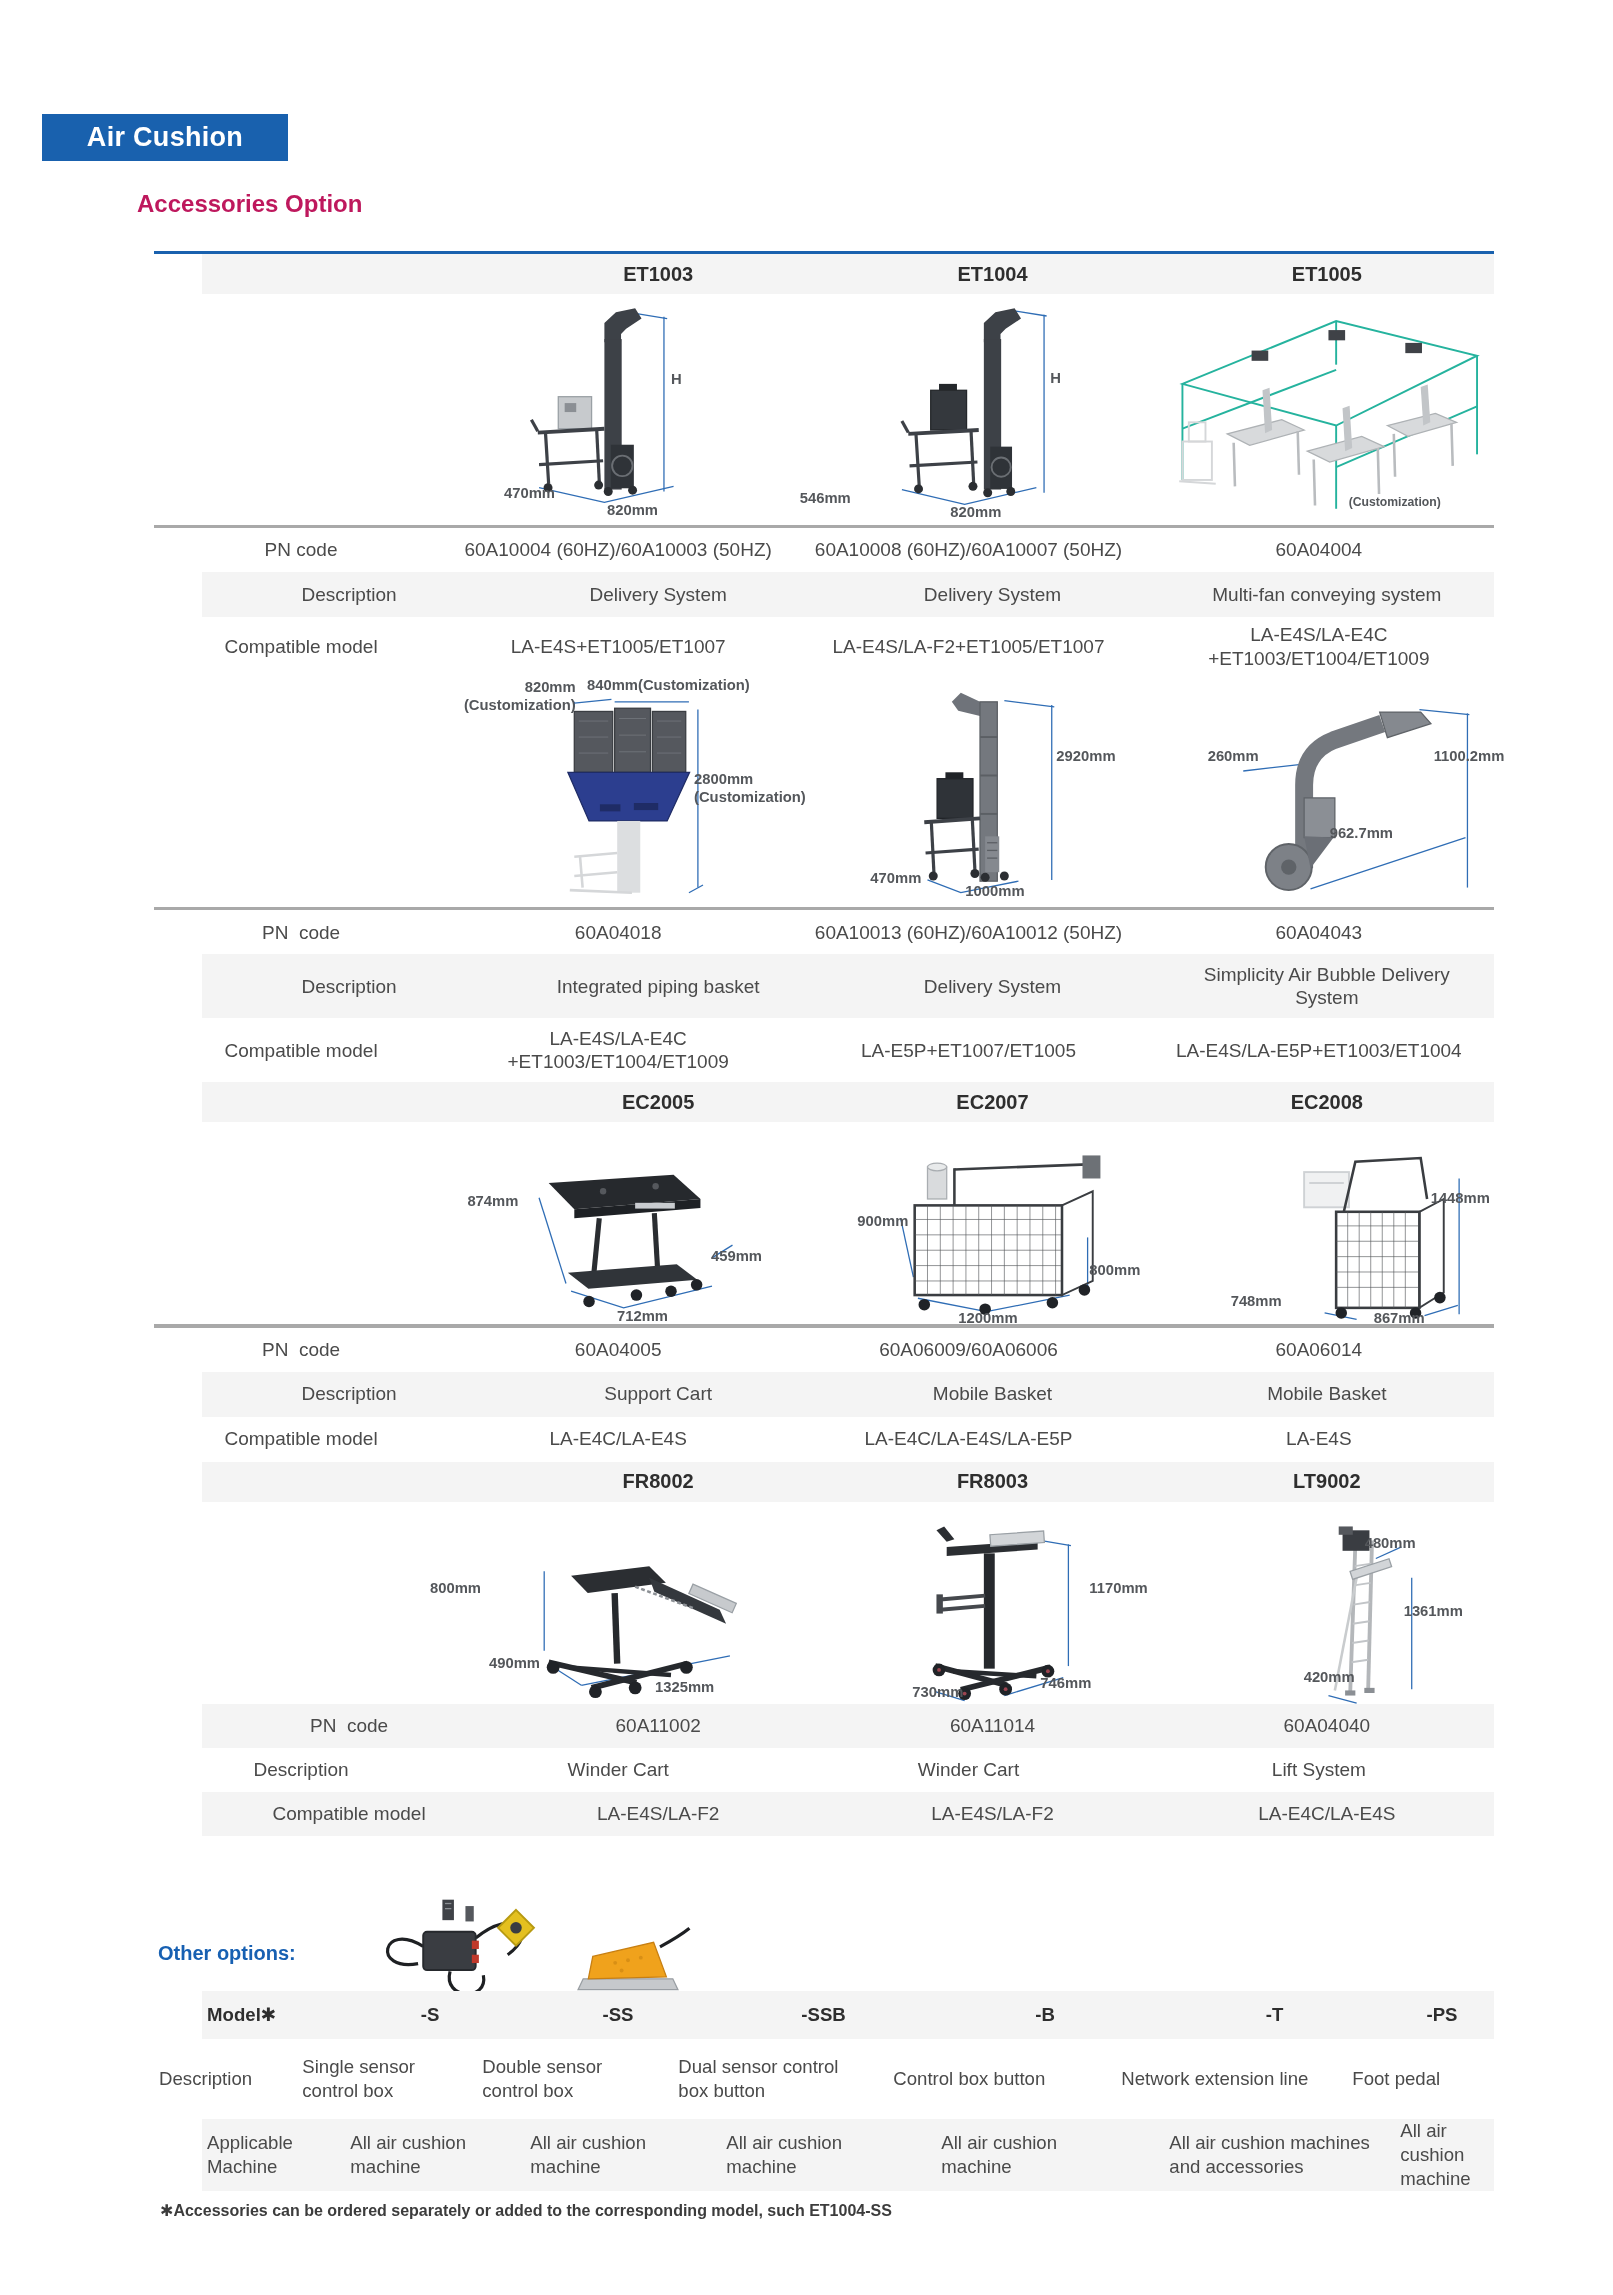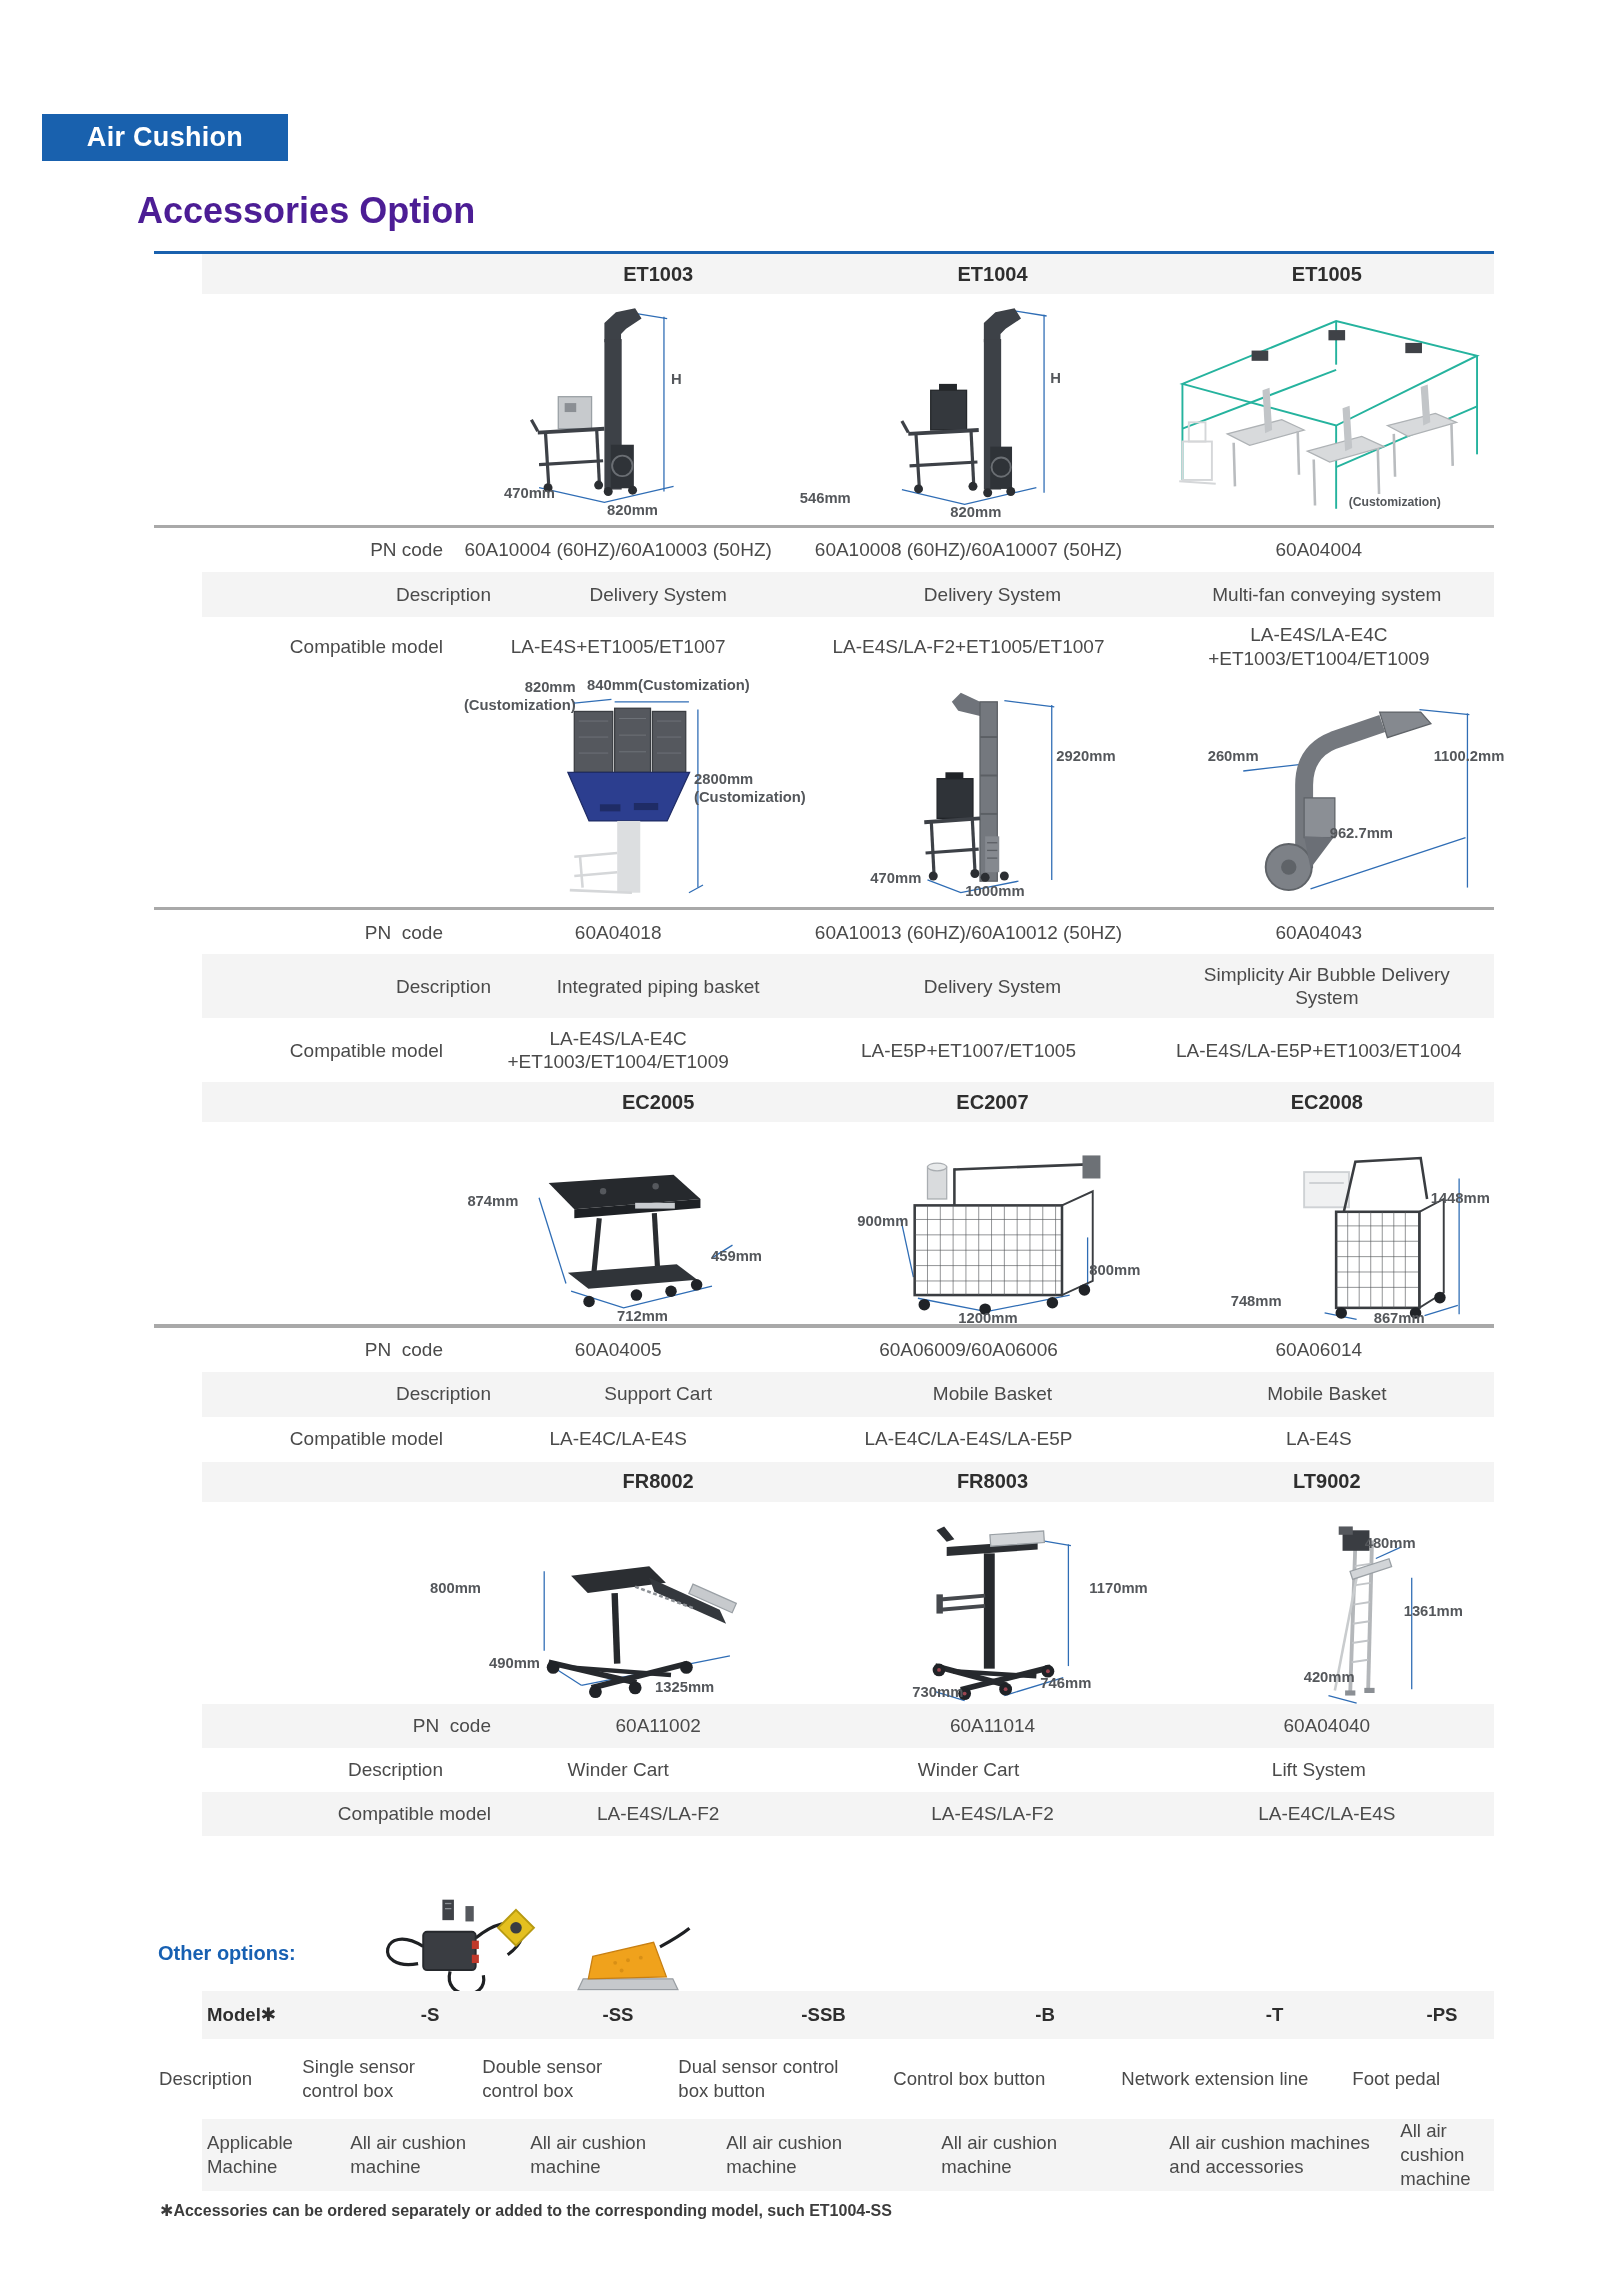--- a/index.html
+++ b/index.html
@@ -4,27 +4,27 @@
 <style>
   html,body{margin:0;padding:0;}
   body{
     width:1614px;height:2295px;position:relative;background:#ffffff;
     font-family:"Liberation Sans","DejaVu Sans",sans-serif;color:#4a4a4a;overflow:hidden;
   }
   
   .banner{position:absolute;left:42px;top:114px;width:246px;height:47px;background:#1961ae;
           display:flex;align-items:center;justify-content:center;}
   .banner span{color:#fff;font-weight:bold;font-size:27px;letter-spacing:0.3px;}
-  .pagetitle{position:absolute;left:137px;top:190px;font-size:36px;font-weight:bold;color:#4c1d95;text-align:center;}
+  .pagetitle{position:absolute;left:137px;top:190px;font-size:24px;font-weight:bold;color:#be185d;text-align:center;}
 
   
   .maintable{position:absolute;left:154px;top:251px;width:1340px;border-top:3.8px solid #1961ae;}
   .row{display:grid;grid-template-columns:289px 1fr 1fr 1fr;align-items:center;}
   .cell{text-align:center;font-size:19px;color:#4a4a4a;line-height:1.25;}
-  .cell.lab{text-align:right;padding-left:5.1px;white-space:pre-wrap;}
+  .cell.lab{text-align:center;padding-left:5.1px;white-space:pre-wrap;}
   .gray{background:#f4f4f4;margin-left:48px;}
   .head .cell{font-weight:bold;font-size:20px;color:#2e2e2e;}
   .divider{height:3.2px;background:#a9a9a9;}
   .imgcell{position:relative;height:100%;}
   .imgcell svg{position:absolute;left:0;top:0;width:100%;height:100%;}
   .dim{position:absolute;font-weight:bold;font-size:14.8px;color:#54575b;white-space:pre-line;line-height:1.2;}
   .dim.small{font-size:12.2px;}
   .dim.right{text-align:right;}
   .pre{white-space:pre-line;}
 

